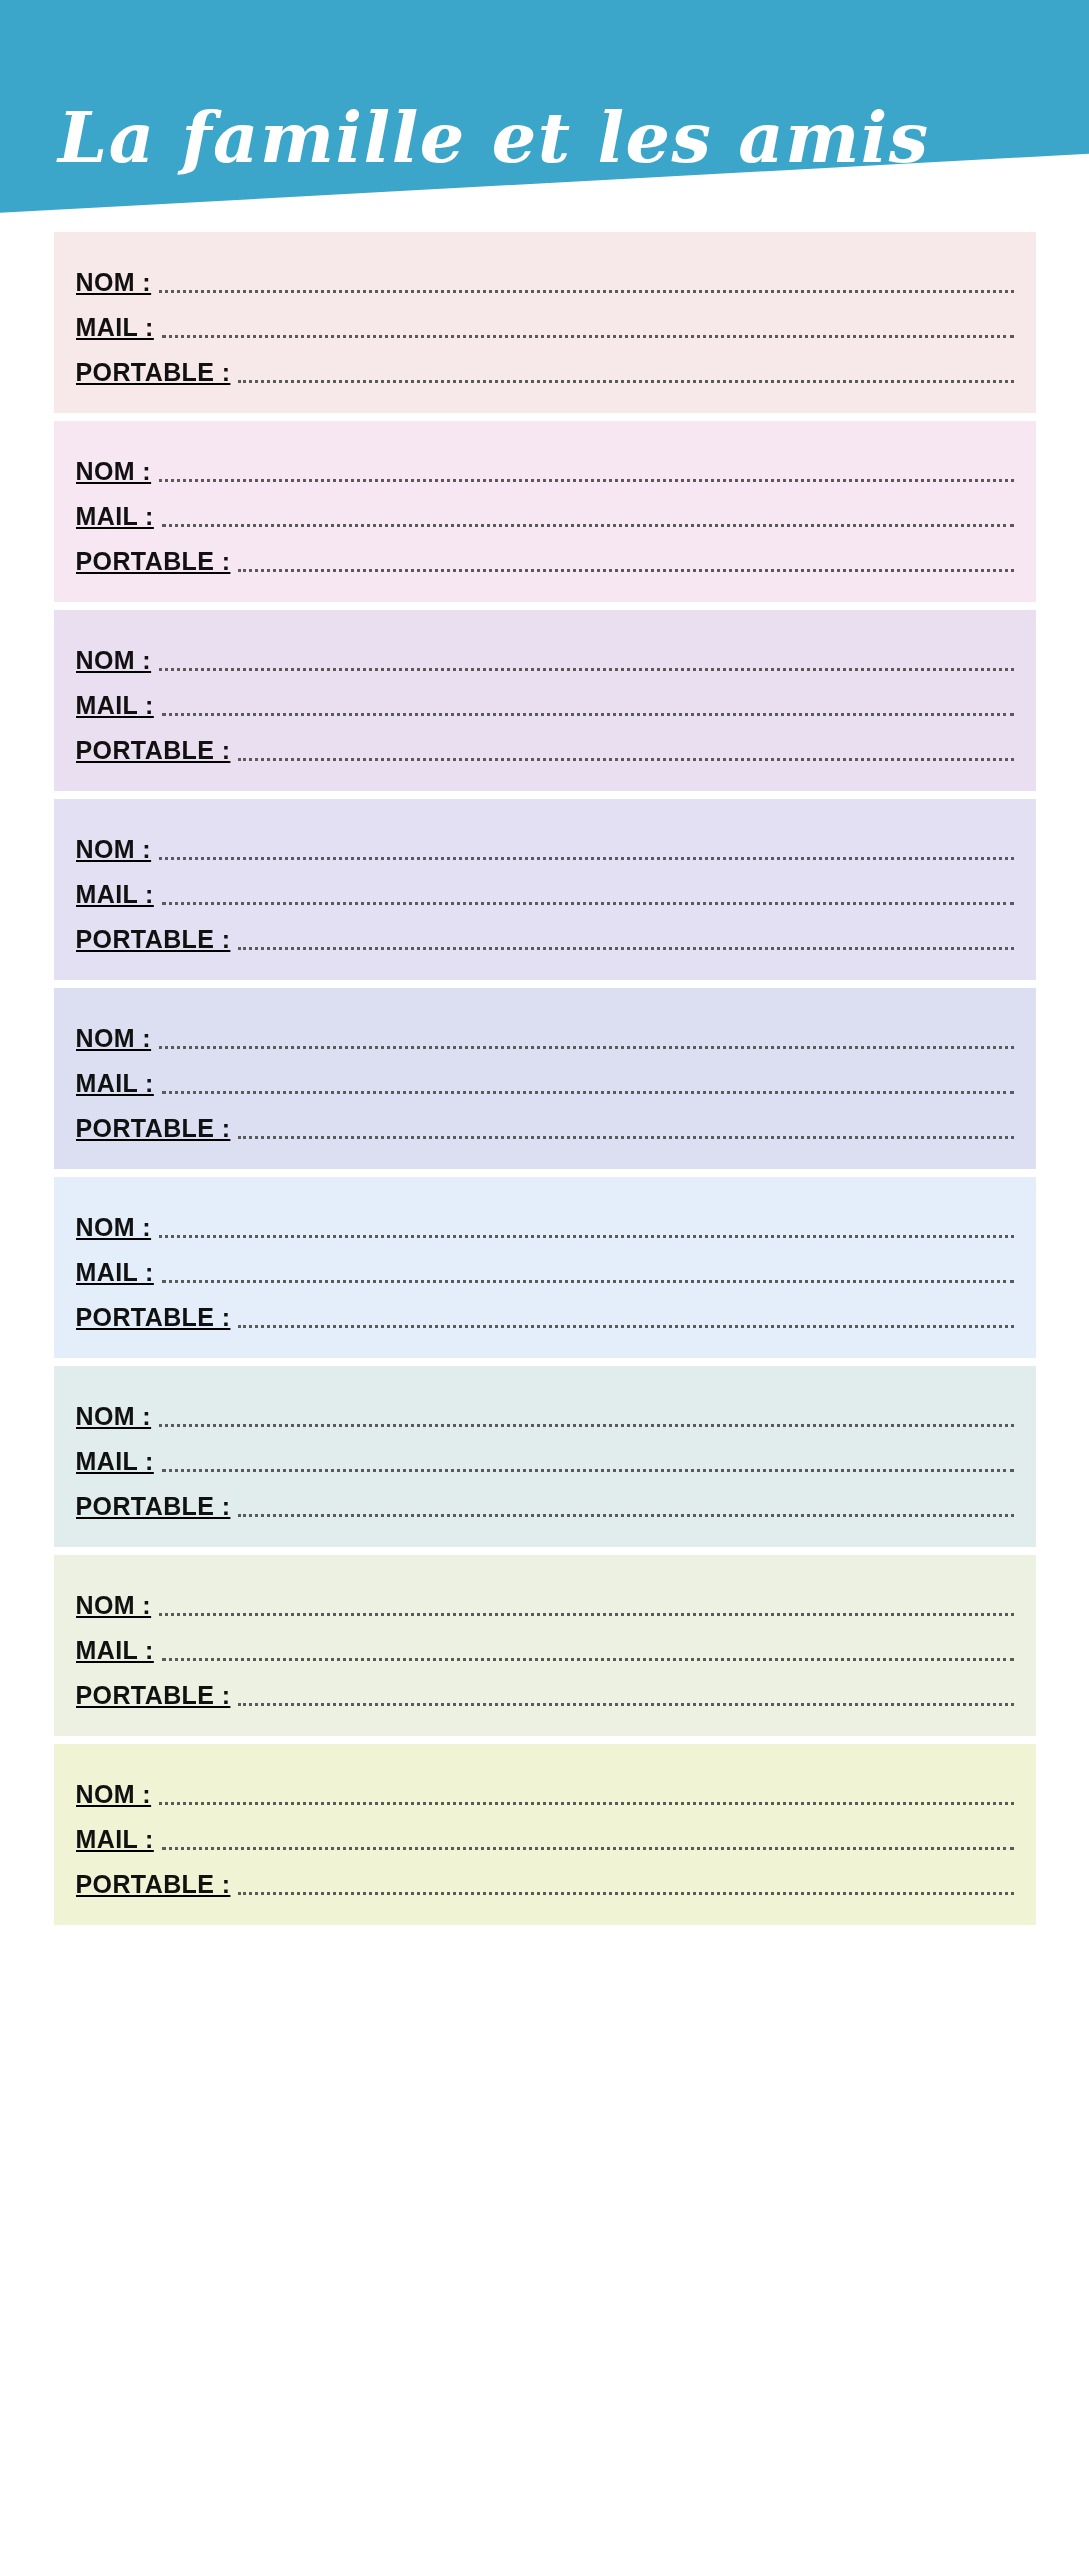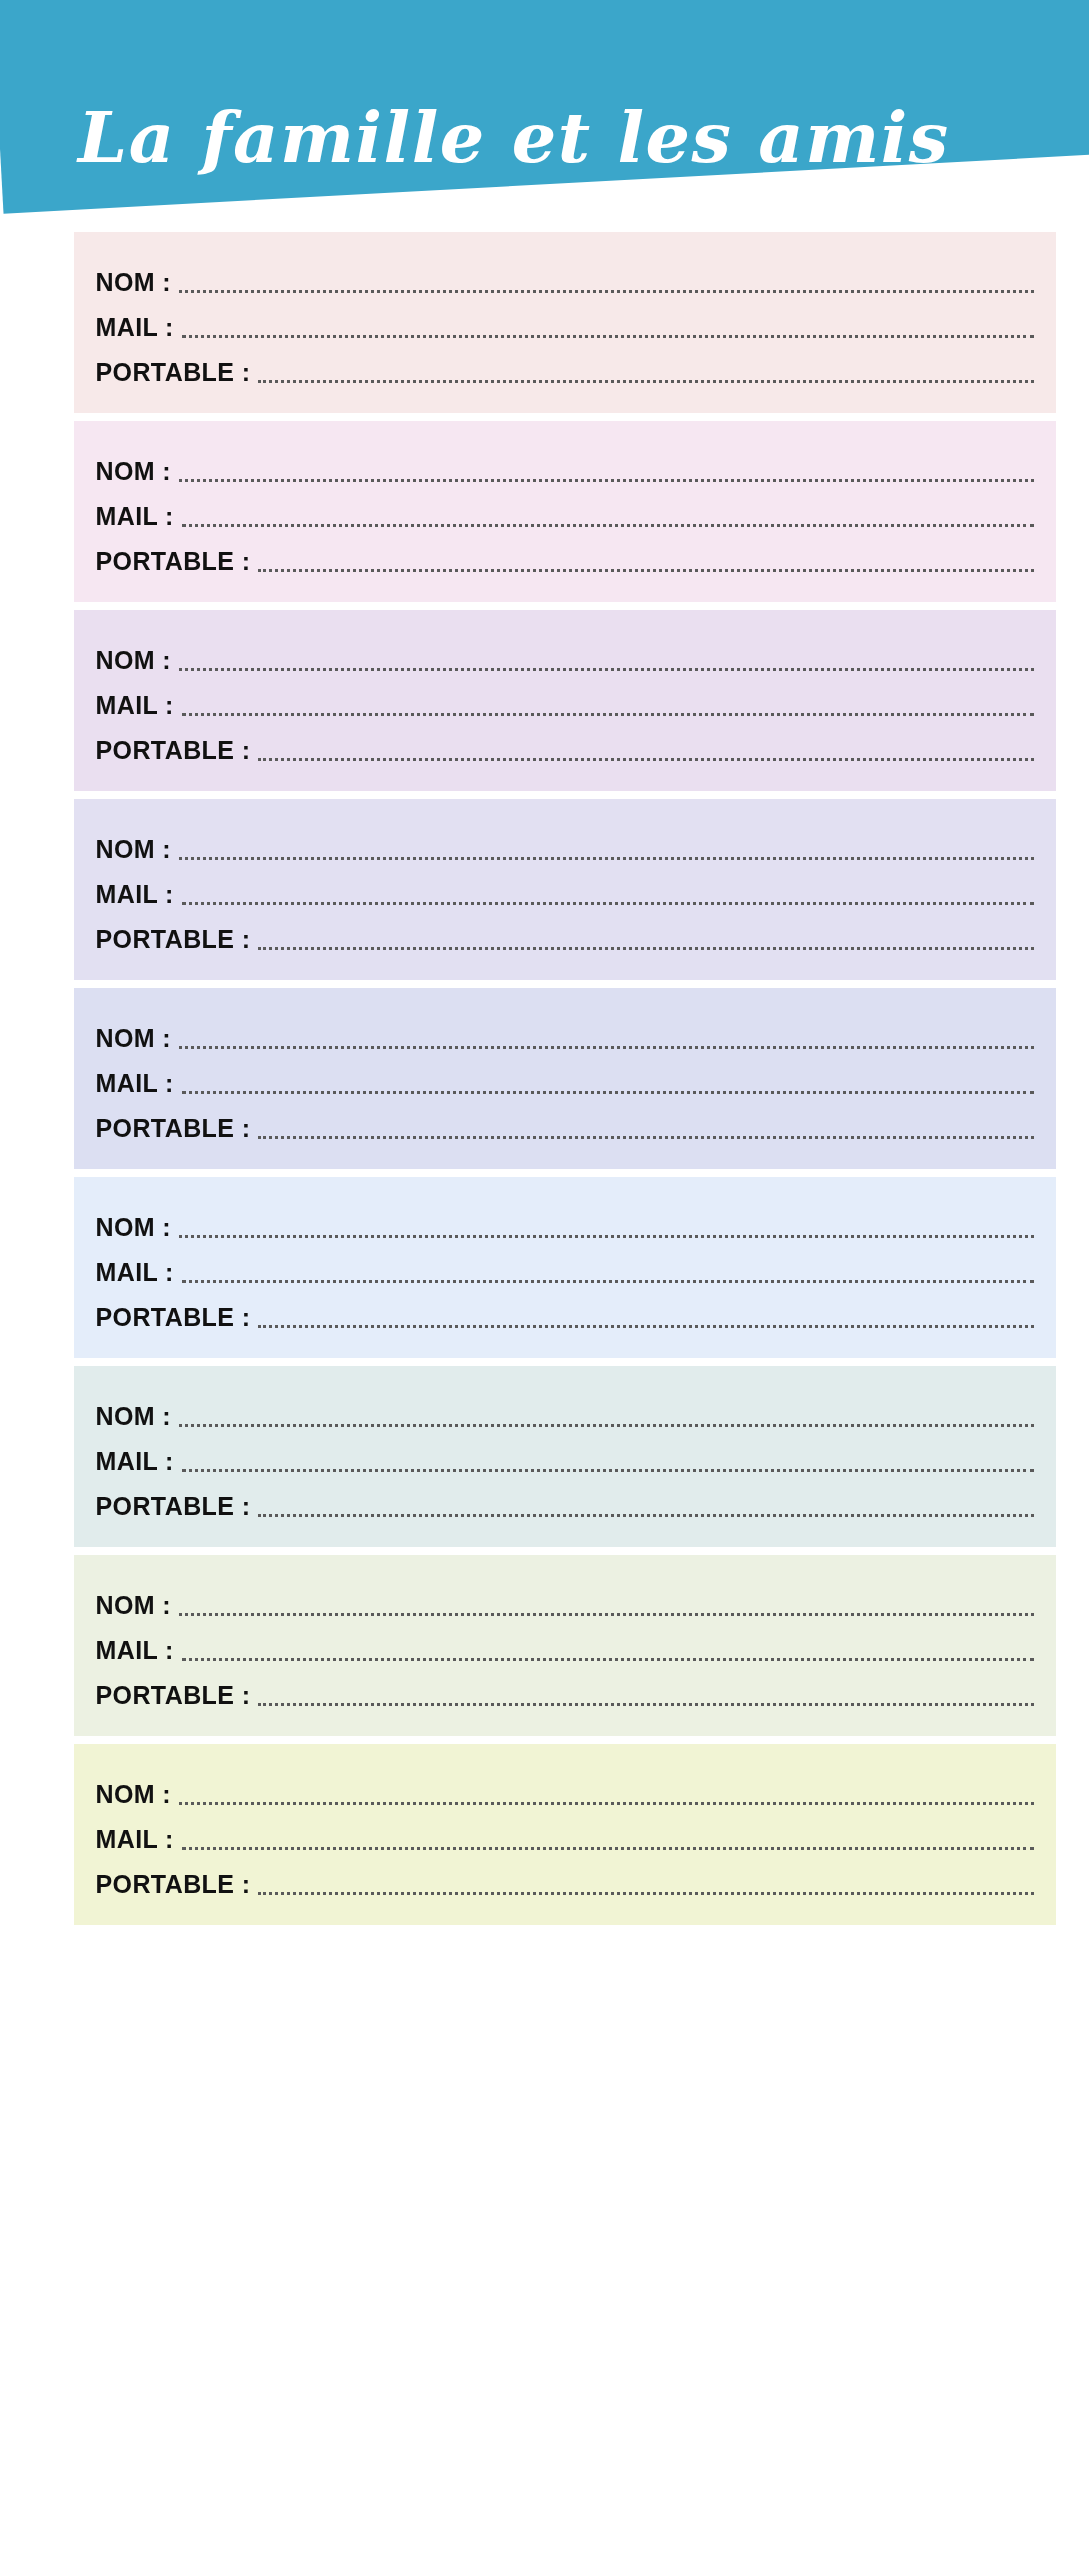--- a/index.html
+++ b/index.html
@@ -12,21 +12,20 @@
     background: #ffffff;
     font-family: "Liberation Sans", sans-serif;
     overflow: hidden;
   }
 
   .page {
     position: relative;
     width: 1042px;
     height: 2560px;
     background: #ffffff;
-    margin-left: 20px;
   }
 
   
   .header-banner {
     position: absolute;
     left: -30px;
     top: -36px;
     width: 1160px;
     height: 250px;
     background: #3ba6ca;
@@ -54,20 +53,21 @@
     top: 232px;
     width: 1089px;
   }
 
   .card {
     position: relative;
     margin: 0 auto 8px auto;
     width: 982px;
     box-sizing: border-box;
     padding: 26px 22px 20px 22px;
+    text-decoration: underline;
   }
 
   .row {
     display: flex;
     align-items: flex-end;
     height: 45px;
     overflow: hidden;
   }
 
   .row-label {

